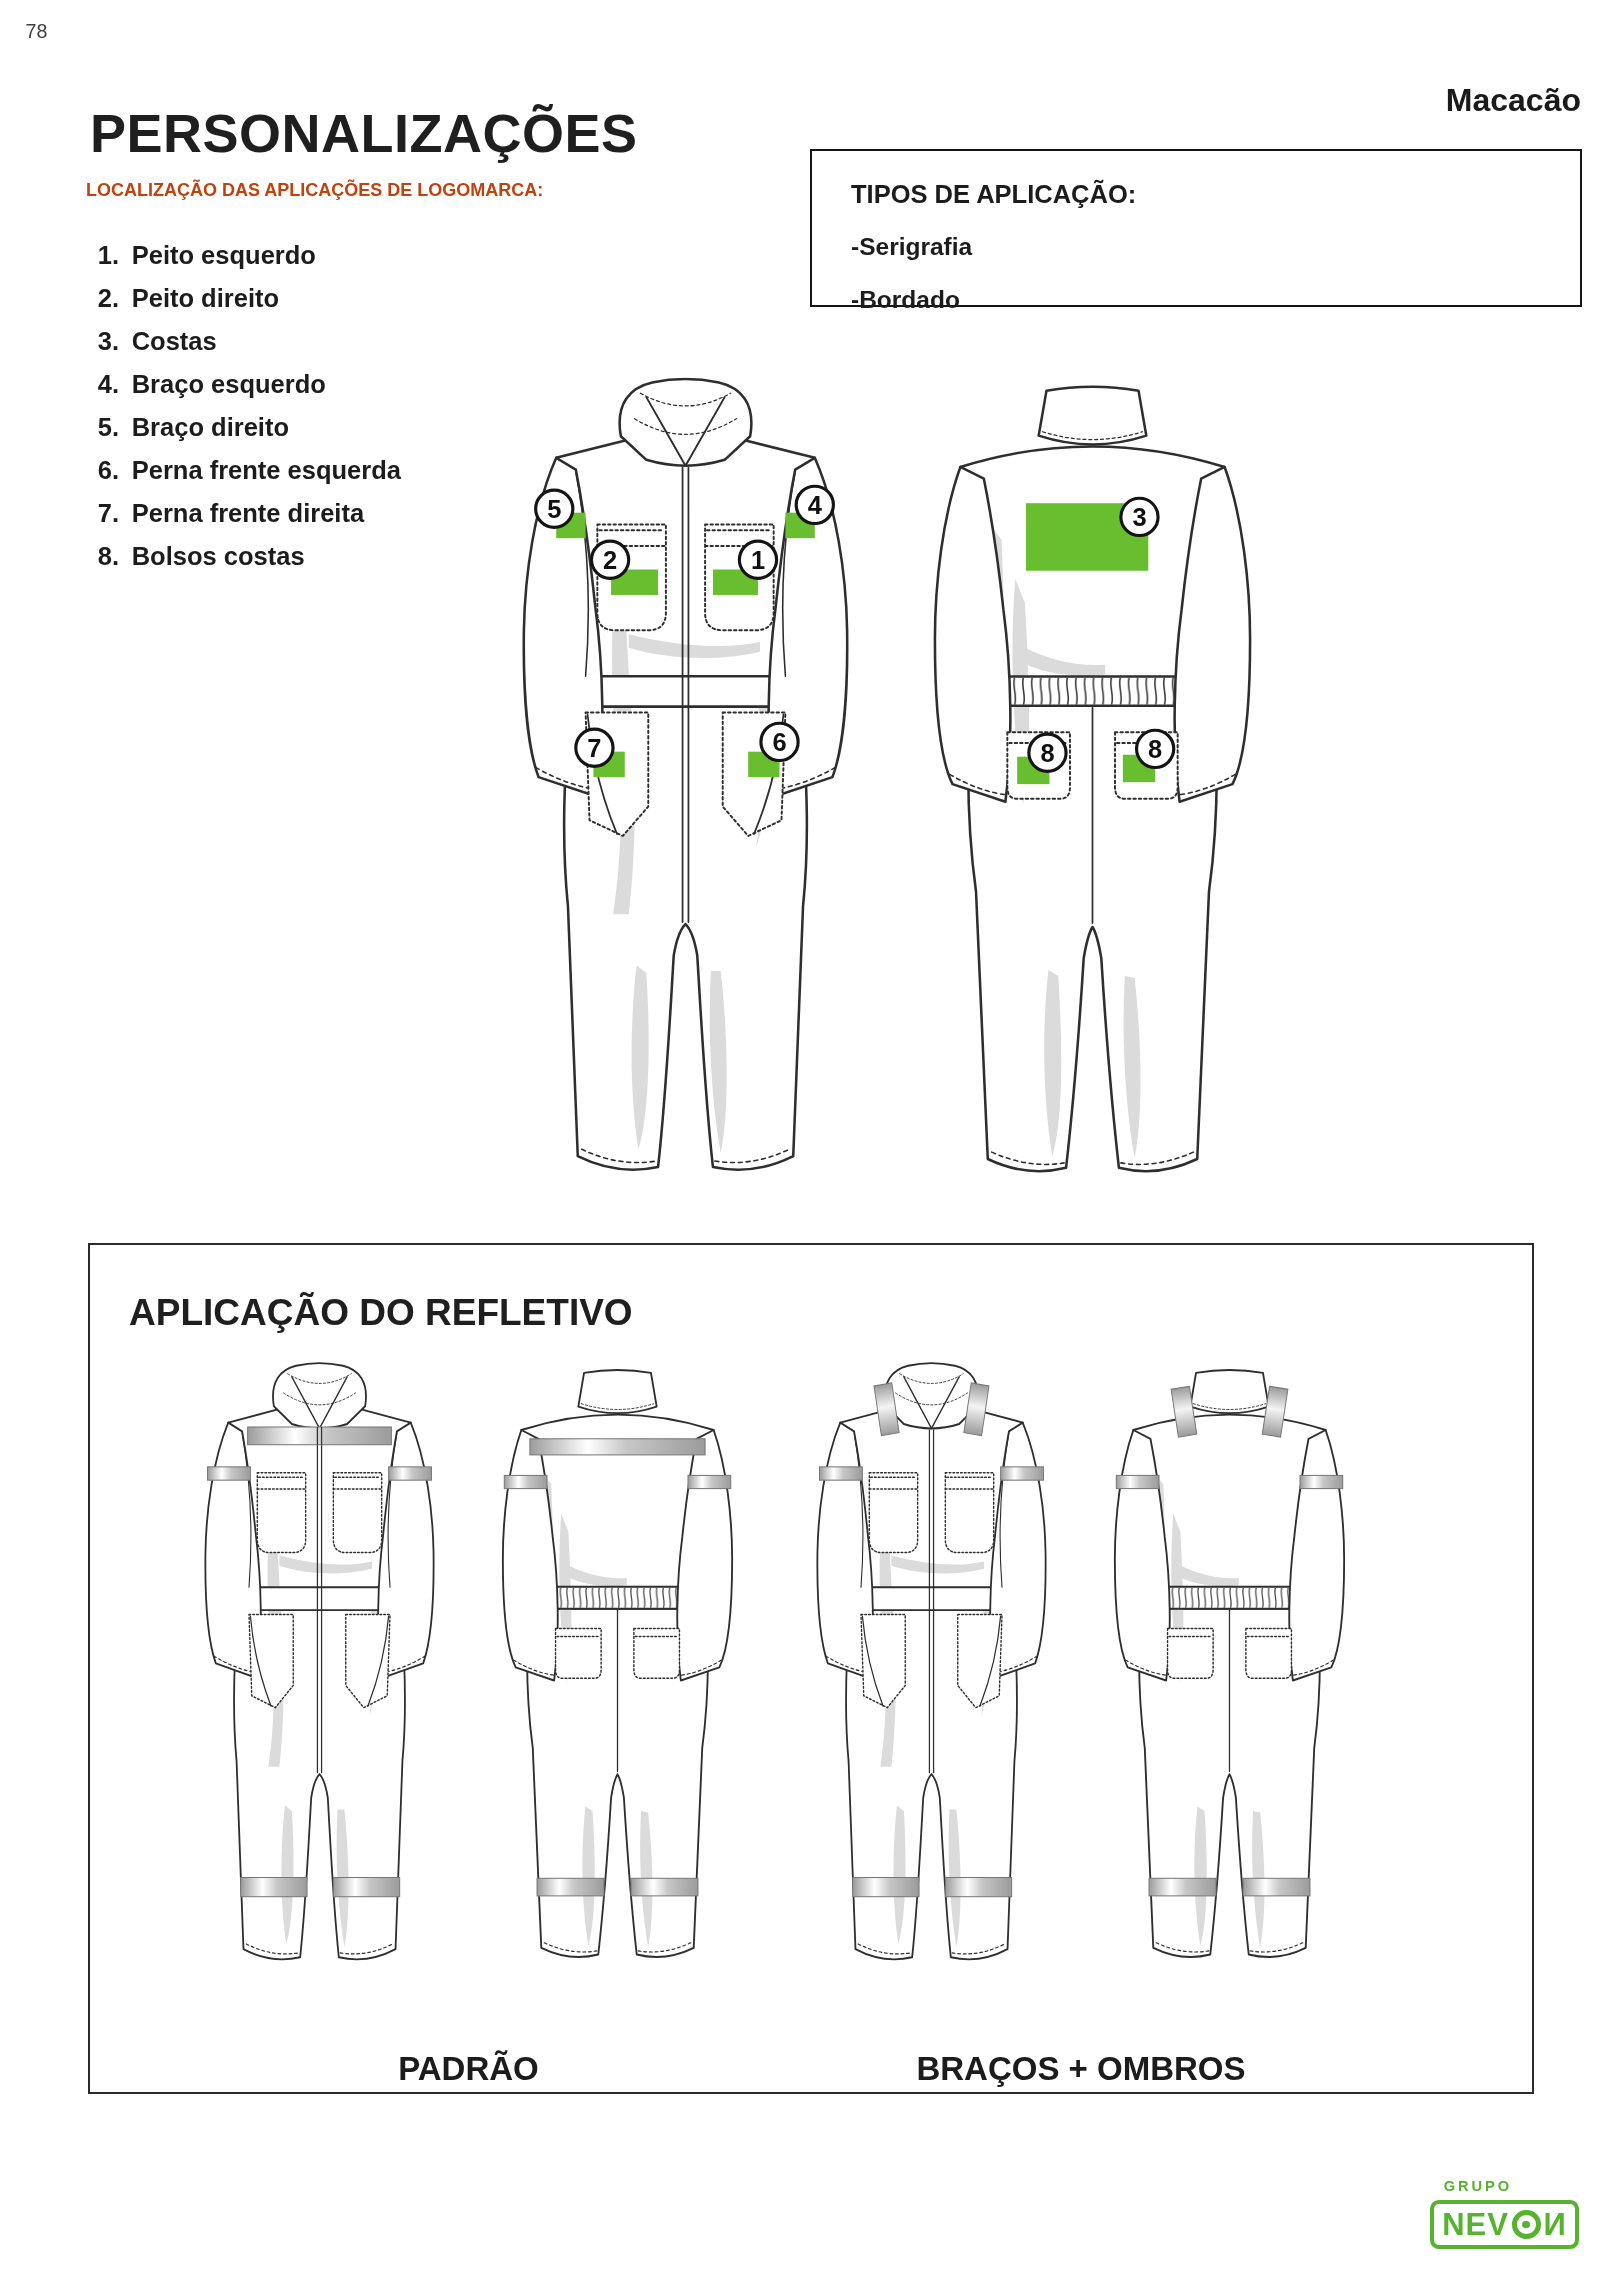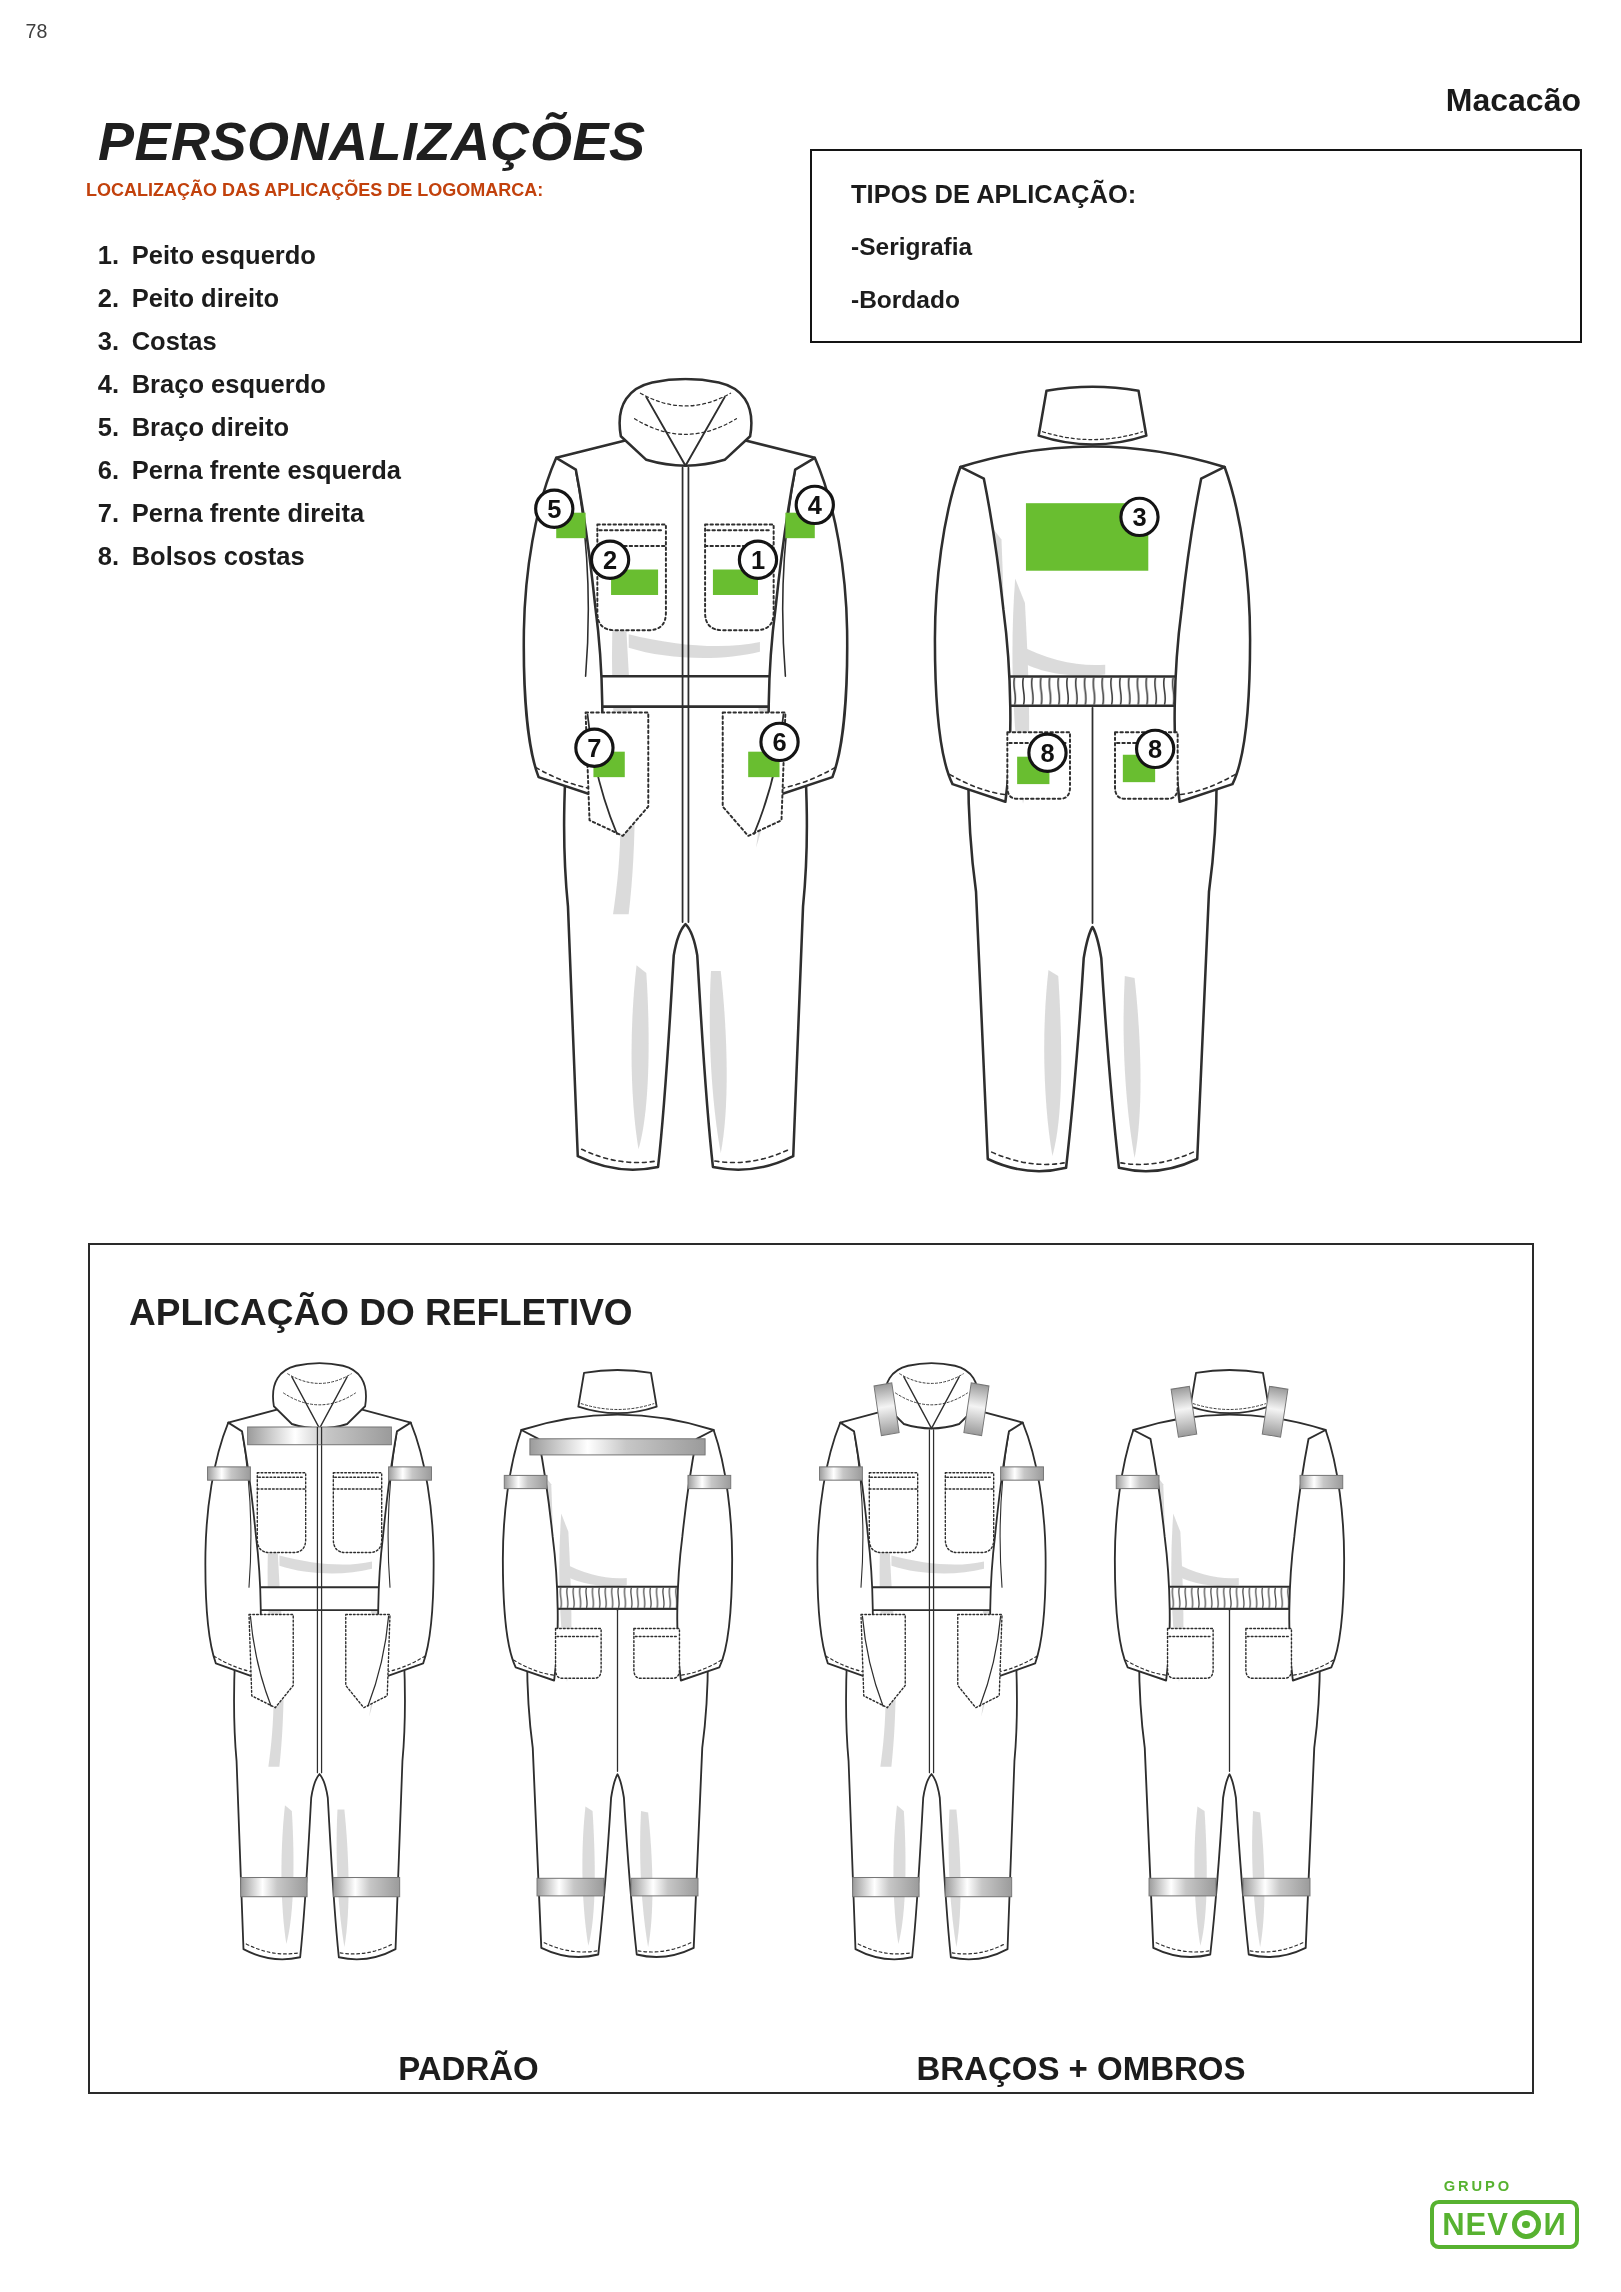--- a/index.html
+++ b/index.html
@@ -3,27 +3,27 @@
 <meta charset="utf-8">
 <style>
   html,body{margin:0;padding:0;background:#ffffff;}
   .page{
     position:relative;width:1621px;height:2293px;background:#ffffff;overflow:hidden;
     font-family:"Liberation Sans", sans-serif;color:#1c1c1c;
   }
   .abs{position:absolute;}
   .page-num{left:25.5px;top:19.6px;font-size:19.6px;color:#3f3f3f;}
   .product-title{left:0;top:82px;width:1581px;text-align:right;font-size:32px;font-weight:700;color:#1a1a1a;}
-  .main-title{left:86px;top:98px;font-size:54px;font-weight:700;letter-spacing:0.5px;color:#1f1f1f;margin:12px;font-style:italic;}
+  .main-title{left:86px;top:98px;font-size:54px;font-weight:700;letter-spacing:0.5px;color:#1f1f1f;margin:4px;}
   .subtitle{left:86px;top:180px;font-size:18px;font-weight:700;color:#c2410c;}
   .loc-list{left:86px;top:241px;margin:0;padding:0;list-style:none;}
   .loc-list li{display:flex;height:43px;font-size:25.5px;font-weight:600;color:#1c1c1c;}
   .loc-list .num{width:33px;text-align:right;}
   .loc-list .lbl{margin-left:12.7px;}
-  .tipos-box{left:810px;top:149px;width:772px;height:194px;border:2.9px solid #141414;box-sizing:border-box;}
+  .tipos-box{left:810px;top:149px;width:772px;height:158px;border:2.9px solid #141414;box-sizing:border-box;}
   .tipos-title{left:39px;top:29px;font-size:25.5px;font-weight:700;}
   .tipos-item1{left:39px;top:82px;font-size:24.5px;font-weight:600;}
   .tipos-item2{left:39px;top:135px;font-size:24.5px;font-weight:600;text-align:center;}
   .refl-box{left:88px;top:1243px;width:1446px;height:851px;border:2.5px solid #2a2a2a;box-sizing:border-box;}
   .refl-title{left:39px;top:47px;font-size:37px;font-weight:700;color:#1f1f1f;}
   .caption{top:2050px;font-size:33px;font-weight:700;text-align:center;color:#1c1c1c;}
   .caption.std{left:202px;width:533px;}
   .caption.bo{left:814px;width:534px;}
   .logo{left:1430px;top:2178px;width:153px;}
   .logo .grupo{display:block;margin-left:13.7px;font-size:14.7px;font-weight:700;letter-spacing:2.9px;color:#57b230;}

